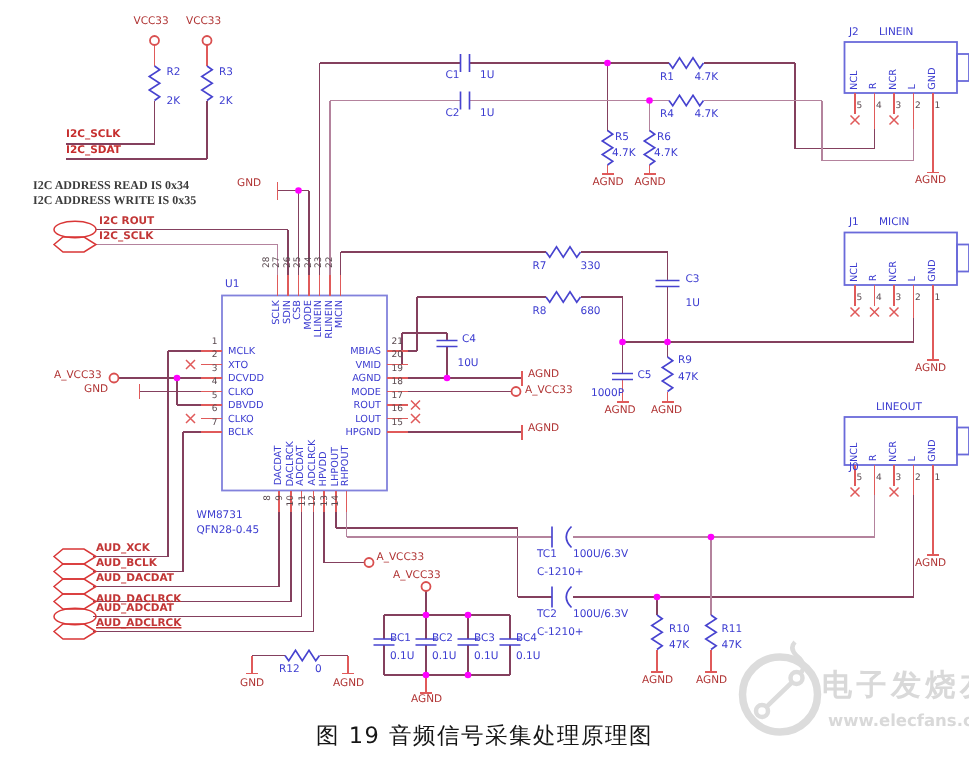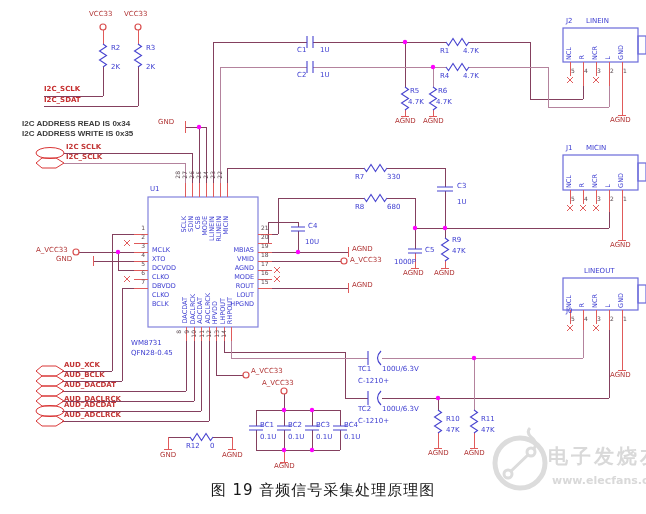--- a/index.html
+++ b/index.html
@@ -4,22 +4,22 @@
 <style>
   html,body{margin:0;padding:0;background:#fff;}
   .stage{position:relative;width:646px;height:514px;background:#ffffff;overflow:hidden;
          font-family:"DejaVu Sans",sans-serif;}
   svg{position:absolute;left:0;top:0;}
   .lbl{position:absolute;white-space:nowrap;line-height:1;}
   .blue{color:#3b3bd0;font-size:7px;}
   .red{color:#b03434;font-size:7px;}
   .redb{color:#c62e2e;font-size:7px;font-weight:bold;}
   .port{color:#c23636;font-size:7px;font-weight:bold;}
-  .note{color:#3c3c3c;font-size:8px;font-weight:bold;font-family:Liberation Sans, sans-serif;}
-  .pname{color:#3b3bd0;font-size:6.5px;margin-top:16px;}
+  .note{color:#3c3c3c;font-size:8px;font-weight:bold;font-family:Liberation Serif, serif;}
+  .pname{color:#3b3bd0;font-size:6.5px;}
   .pnum{color:#5a4a50;font-size:6px;}
   .v{writing-mode:vertical-rl;transform:rotate(180deg);}
   .ra{text-align:right;}
   .ctr{text-align:center;}
   .title{font-size:15px;color:#161616;letter-spacing:1px;}
   .wm-brand{font-size:20px;color:#d9d9d9;font-weight:bold;letter-spacing:3px;
             font-family:"DejaVu Sans",sans-serif;}
   .wm-url{font-size:11px;color:#d9d9d9;font-weight:bold;}
 </style>
 </head>
@@ -190,28 +190,28 @@
       <div class="lbl red" style="left: 352px; top: 246px;">AGND</div>
       <div class="lbl red" style="left: 352px; top: 282px;">AGND</div>
       <div class="lbl red" style="left: 403px; top: 270px;">AGND</div>
       <div class="lbl red" style="left: 434px; top: 270px;">AGND</div>
       <div class="lbl red" style="left: 610px; top: 242px;">AGND</div>
       <div class="lbl red" style="left: 610px; top: 372px;">AGND</div>
       <div class="lbl red" style="left: 428px; top: 450px;">AGND</div>
       <div class="lbl red" style="left: 464px; top: 450px;">AGND</div>
       <div class="lbl red" style="left: 274px; top: 463px;">AGND</div>
       <div class="lbl red" style="left: 222px; top: 452px;">AGND</div>
-      <div class="lbl port" style="left: 66px; top: 144px;">I2C SCLK</div>
+      <div class="lbl port" style="left: 66px; top: 144px;">I2C ROUT</div>
       <div class="lbl port" style="left: 66px; top: 154px;">I2C_SCLK</div>
       <div class="lbl port" style="left: 64px; top: 362px;">AUD_XCK</div>
       <div class="lbl port" style="left: 64px; top: 372px;">AUD_BCLK</div>
       <div class="lbl port" style="left: 64px; top: 382px;">AUD_DACDAT</div>
       <div class="lbl port" style="left: 64px; top: 396px;">AUD_DACLRCK</div>
       <div class="lbl port" style="left: 64px; top: 402px;">AUD_ADCDAT</div>
-      <div class="lbl port" style="left: 64px; top: 412px;">AUD_ADCLRCK</div>
+      <div class="lbl port" style="left: 64px; top: 412px; text-decoration: underline;">AUD_ADCLRCK</div>
       <div class="lbl blue" style="left: 111px; top: 45px;">R2</div>
       <div class="lbl blue" style="left: 111px; top: 64px;">2K</div>
       <div class="lbl blue" style="left: 146px; top: 45px;">R3</div>
       <div class="lbl blue" style="left: 146px; top: 64px;">2K</div>
       <div class="lbl blue" style="left: 440px; top: 48px;">R1</div>
       <div class="lbl blue" style="left: 463px; top: 48px;">4.7K</div>
       <div class="lbl blue" style="left: 440px; top: 73px;">R4</div>
       <div class="lbl blue" style="left: 463px; top: 73px;">4.7K</div>
       <div class="lbl blue" style="left: 410px; top: 88px;">R5</div>
       <div class="lbl blue" style="left: 408px; top: 99px;">4.7K</div>

